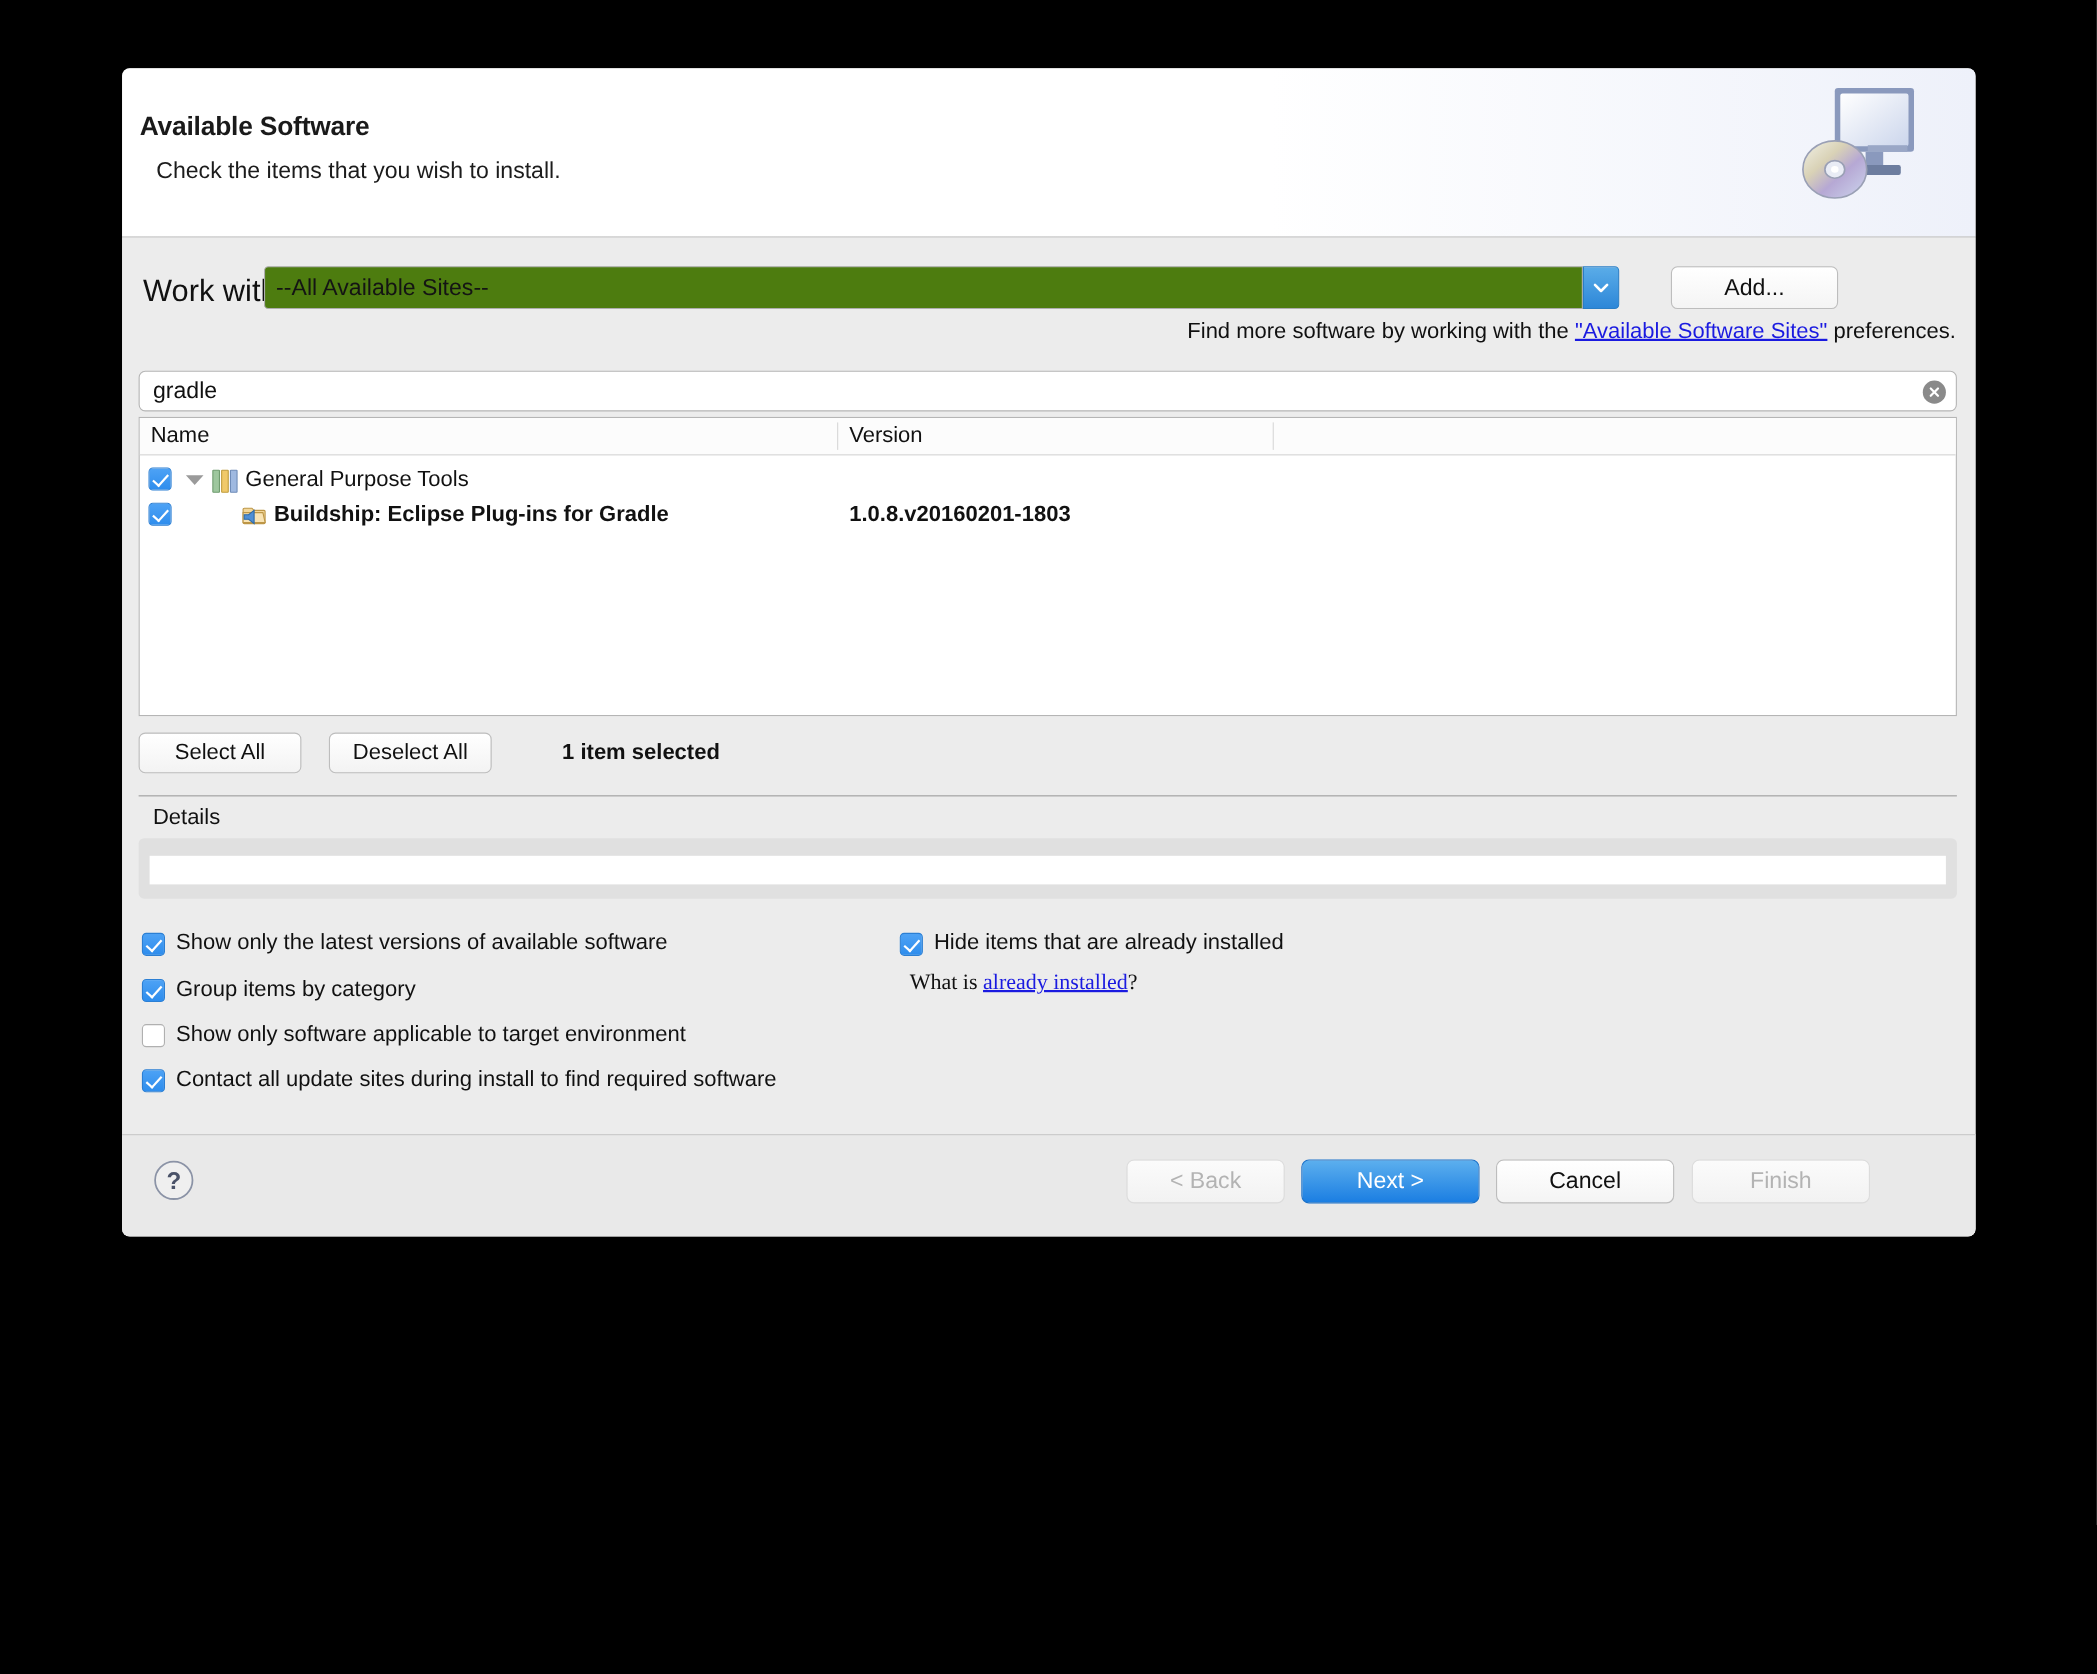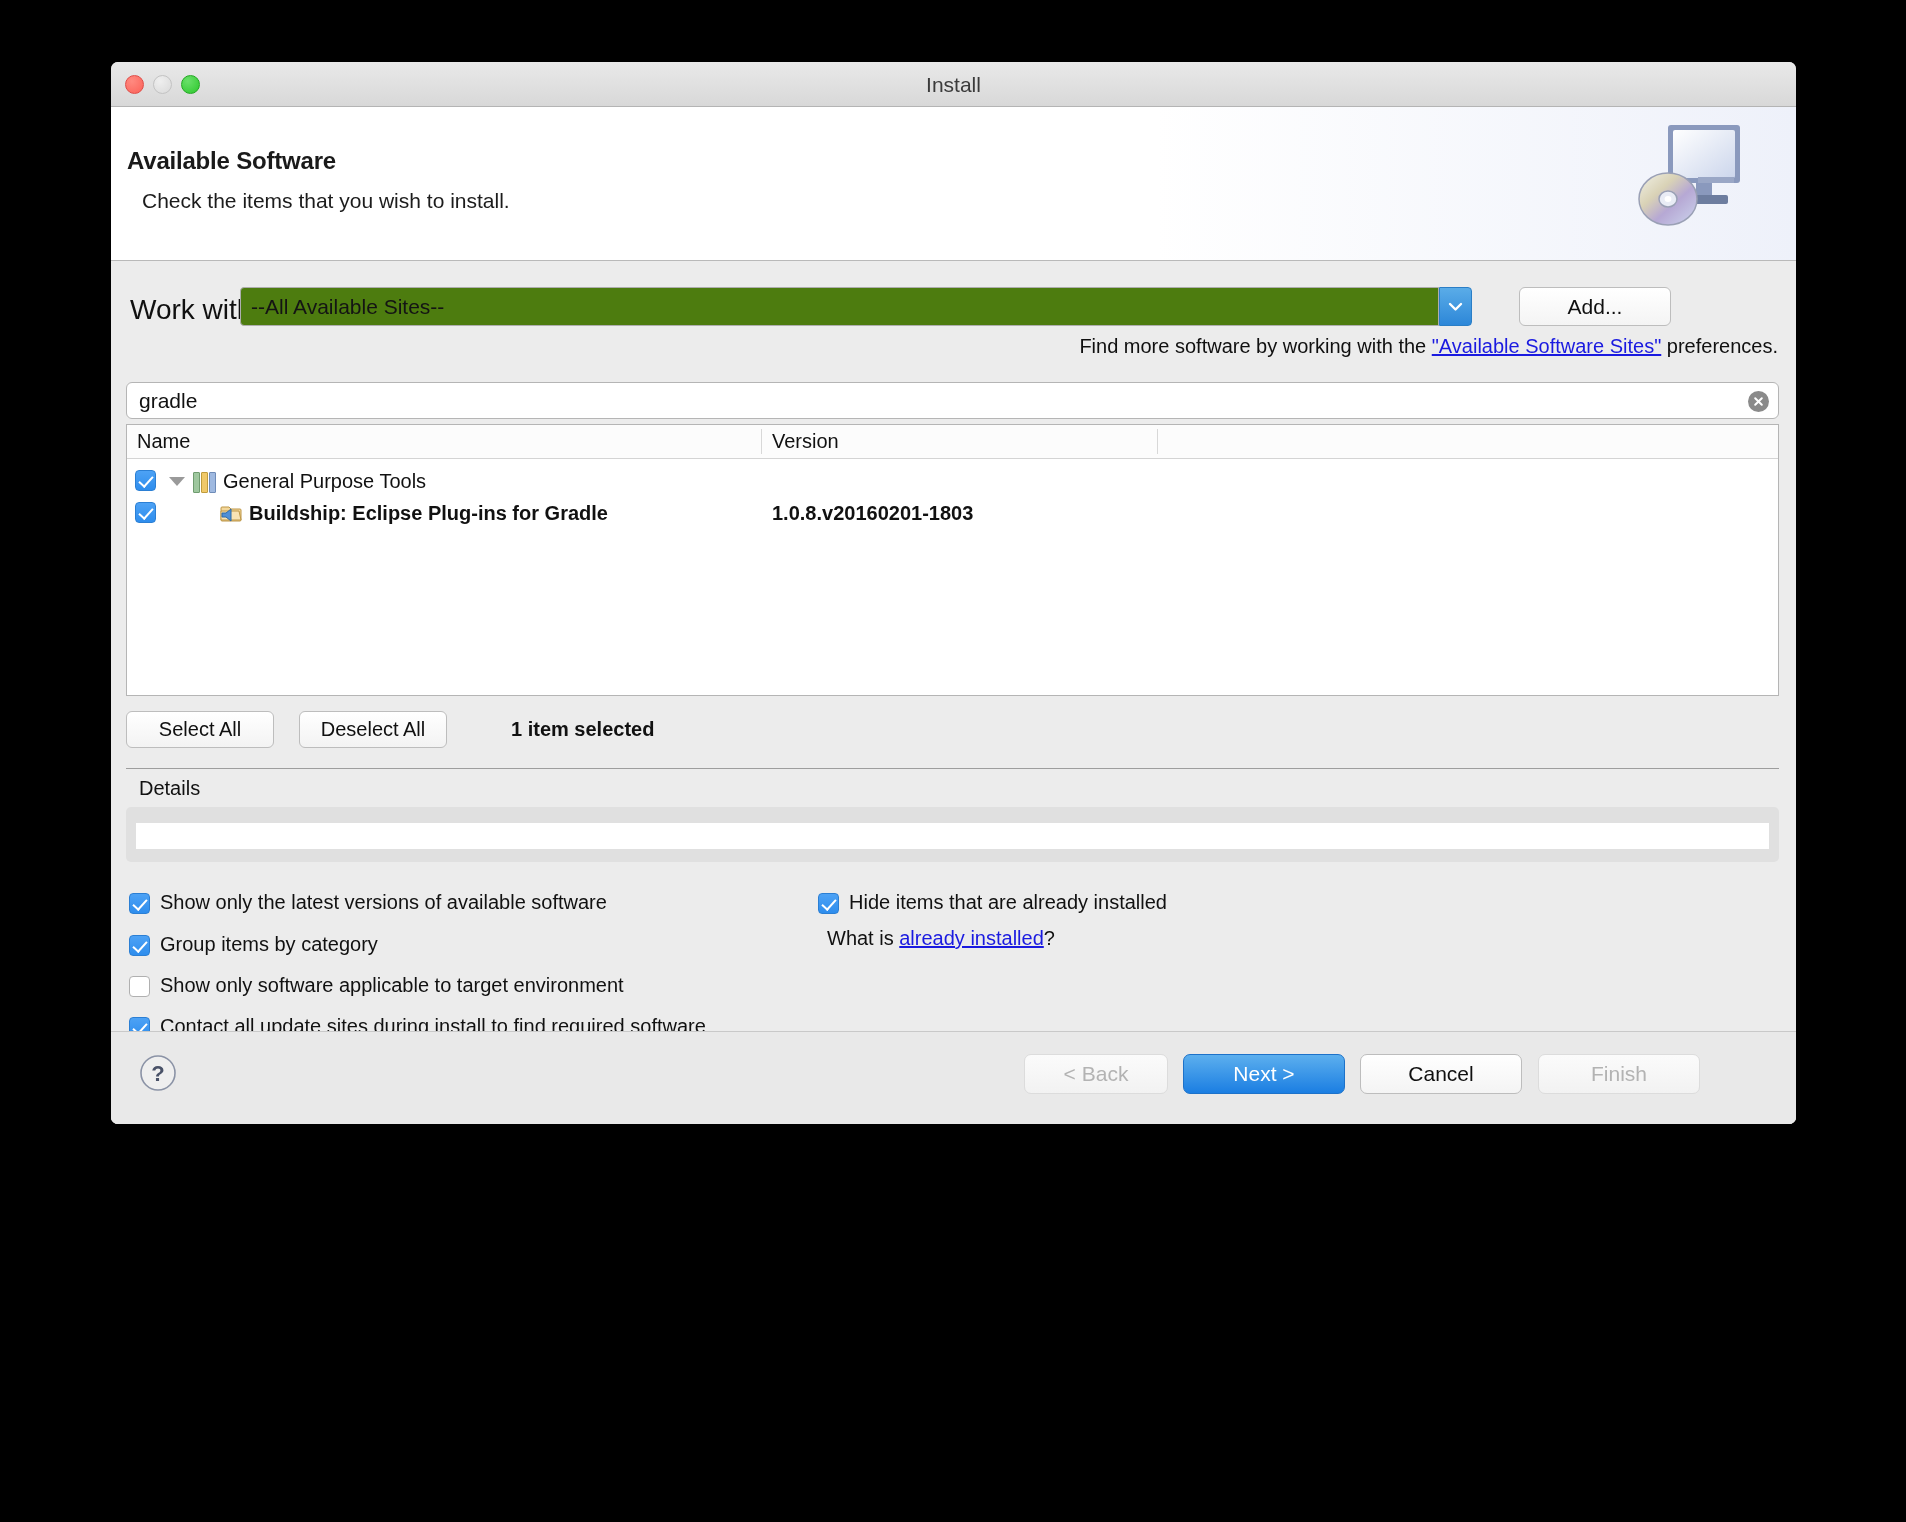--- a/index.html
+++ b/index.html
@@ -341,20 +341,21 @@
     left: 31px; top: 2px;
     font-size: 20px;
     color: #111111;
     white-space: nowrap;
   }
   #whatis {
     position: absolute;
     font-size: 20px;
     color: #111111;
     white-space: nowrap;
+    font-family: Liberation Serif, serif;
   }
 
   
   #footer {
     position: absolute;
     left: 0; bottom: 0;
     width: 100%;
     height: 92px;
     background: #e9e9e9;
     border-top: 1px solid #c9c9c9;
@@ -388,28 +389,20 @@
     background: linear-gradient(to bottom, #5cafee 0%, #1b7ee2 100%);
     border: 1px solid #1d72c9;
     color: #ffffff;
   }
 </style>
 </head>
 <body>
 
 <div id="window">
 
-  <div id="titlebar">
-    <div id="traffic">
-      <span class="light red"></span>
-      <span class="light yellow"></span>
-      <span class="light green"></span>
-    </div>
-    <div id="window-title">Install</div>
-  </div>
 
   <div id="banner">
     <div id="banner-title">Available Software</div>
     <div id="banner-sub">Check the items that you wish to install.</div>
     <div id="banner-icon">
       <svg width="112" height="112" viewBox="0 0 112 112">
 
         <rect x="30" y="10" width="72" height="58" rx="3" fill="#8a99bd"></rect>
         <rect x="35" y="15" width="62" height="48" rx="2" fill="url(#scr)"></rect>
         <defs>

